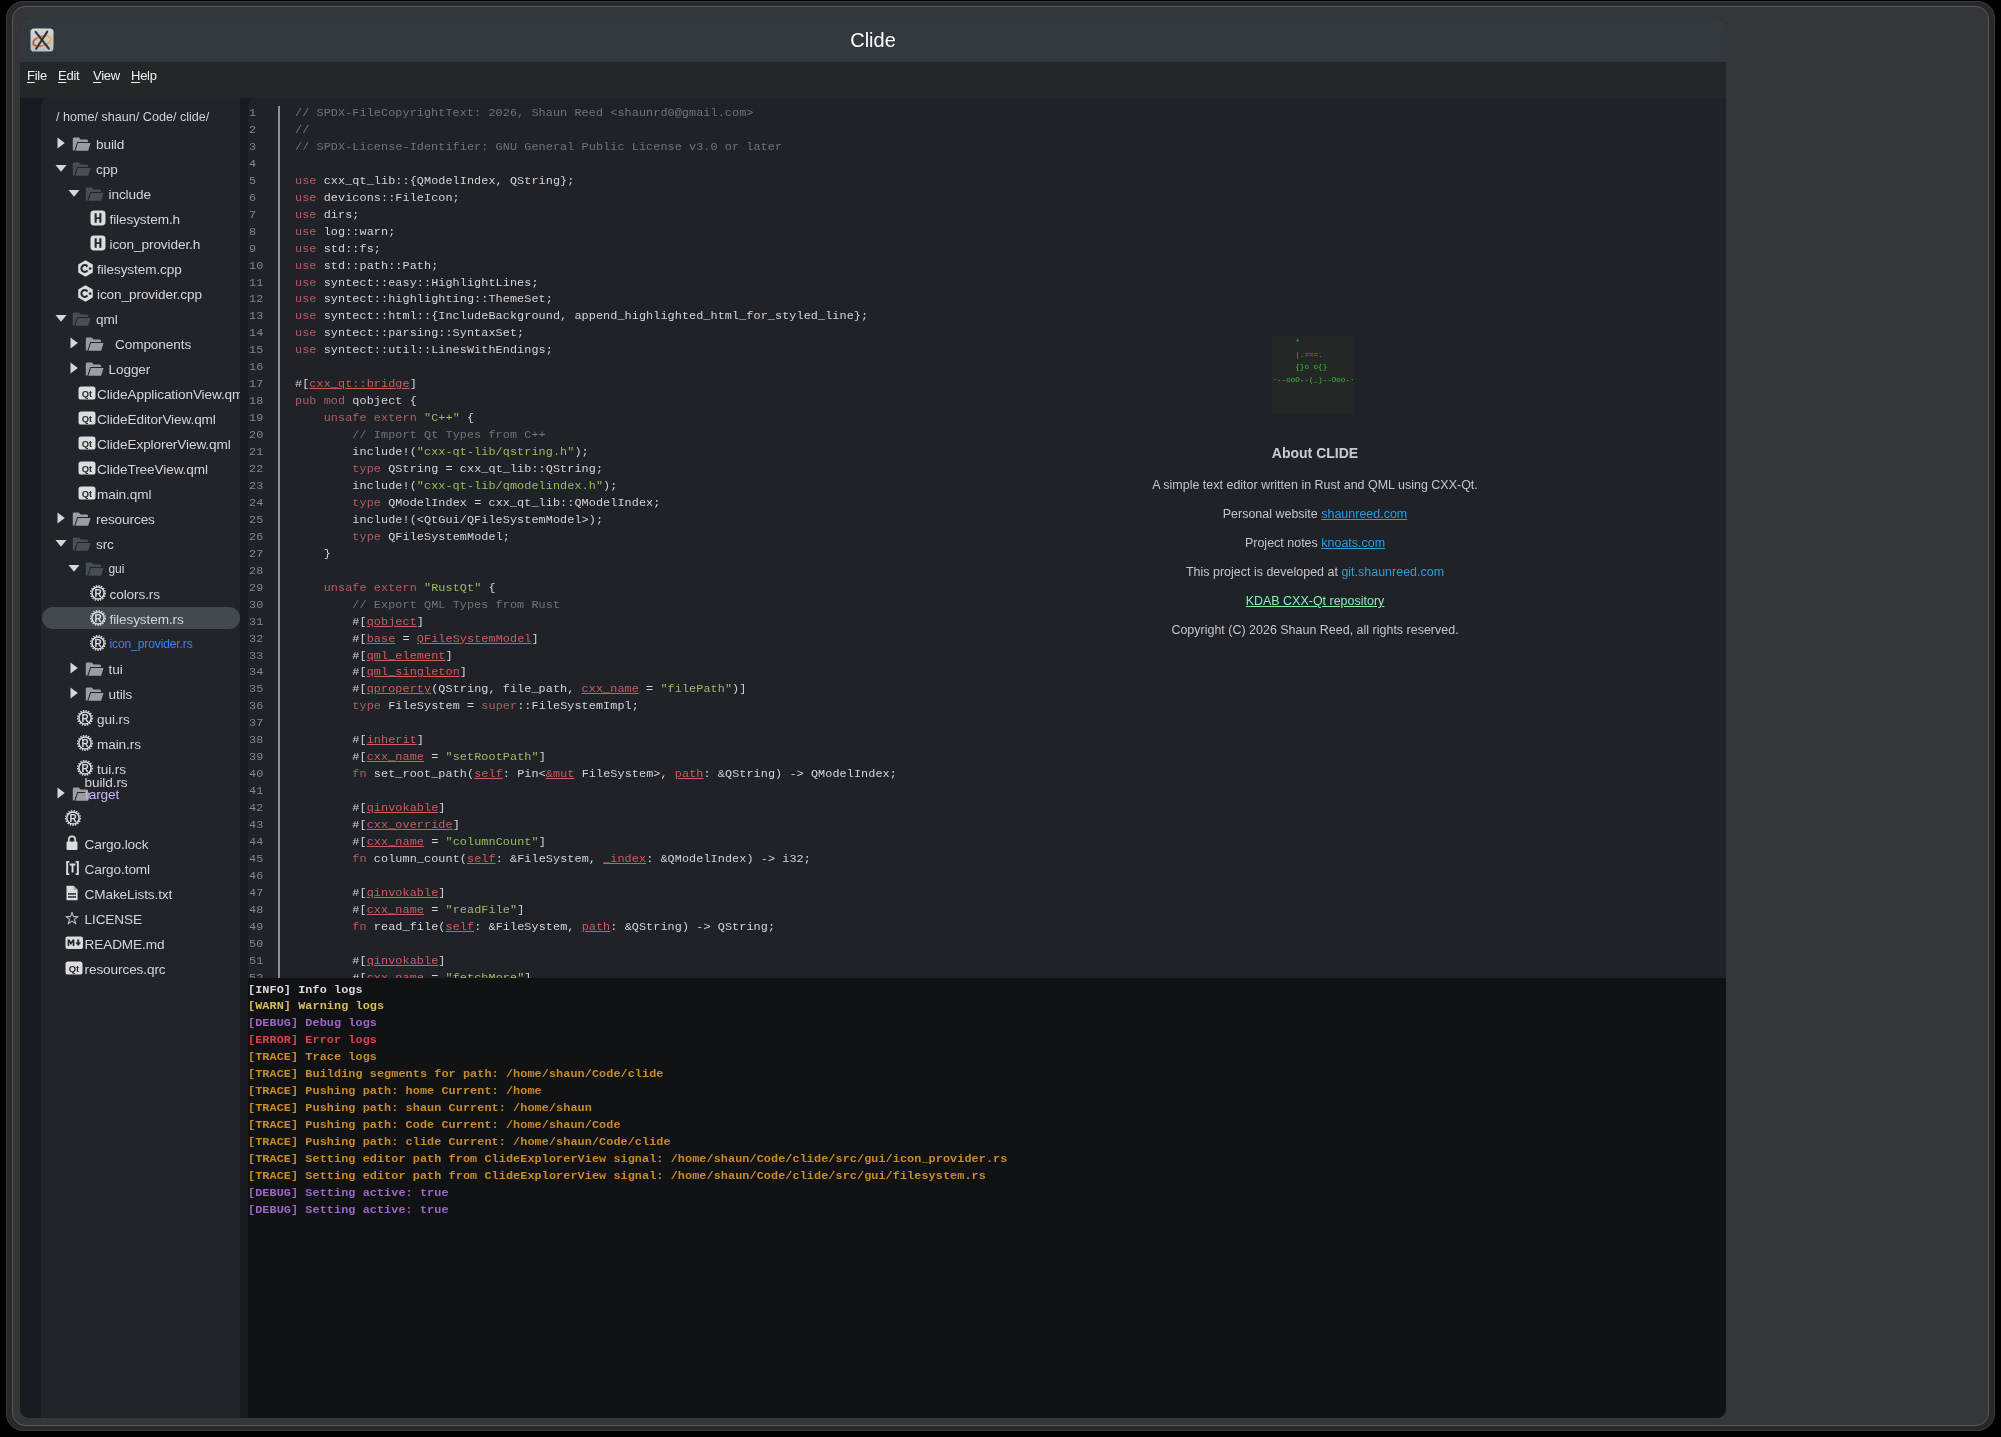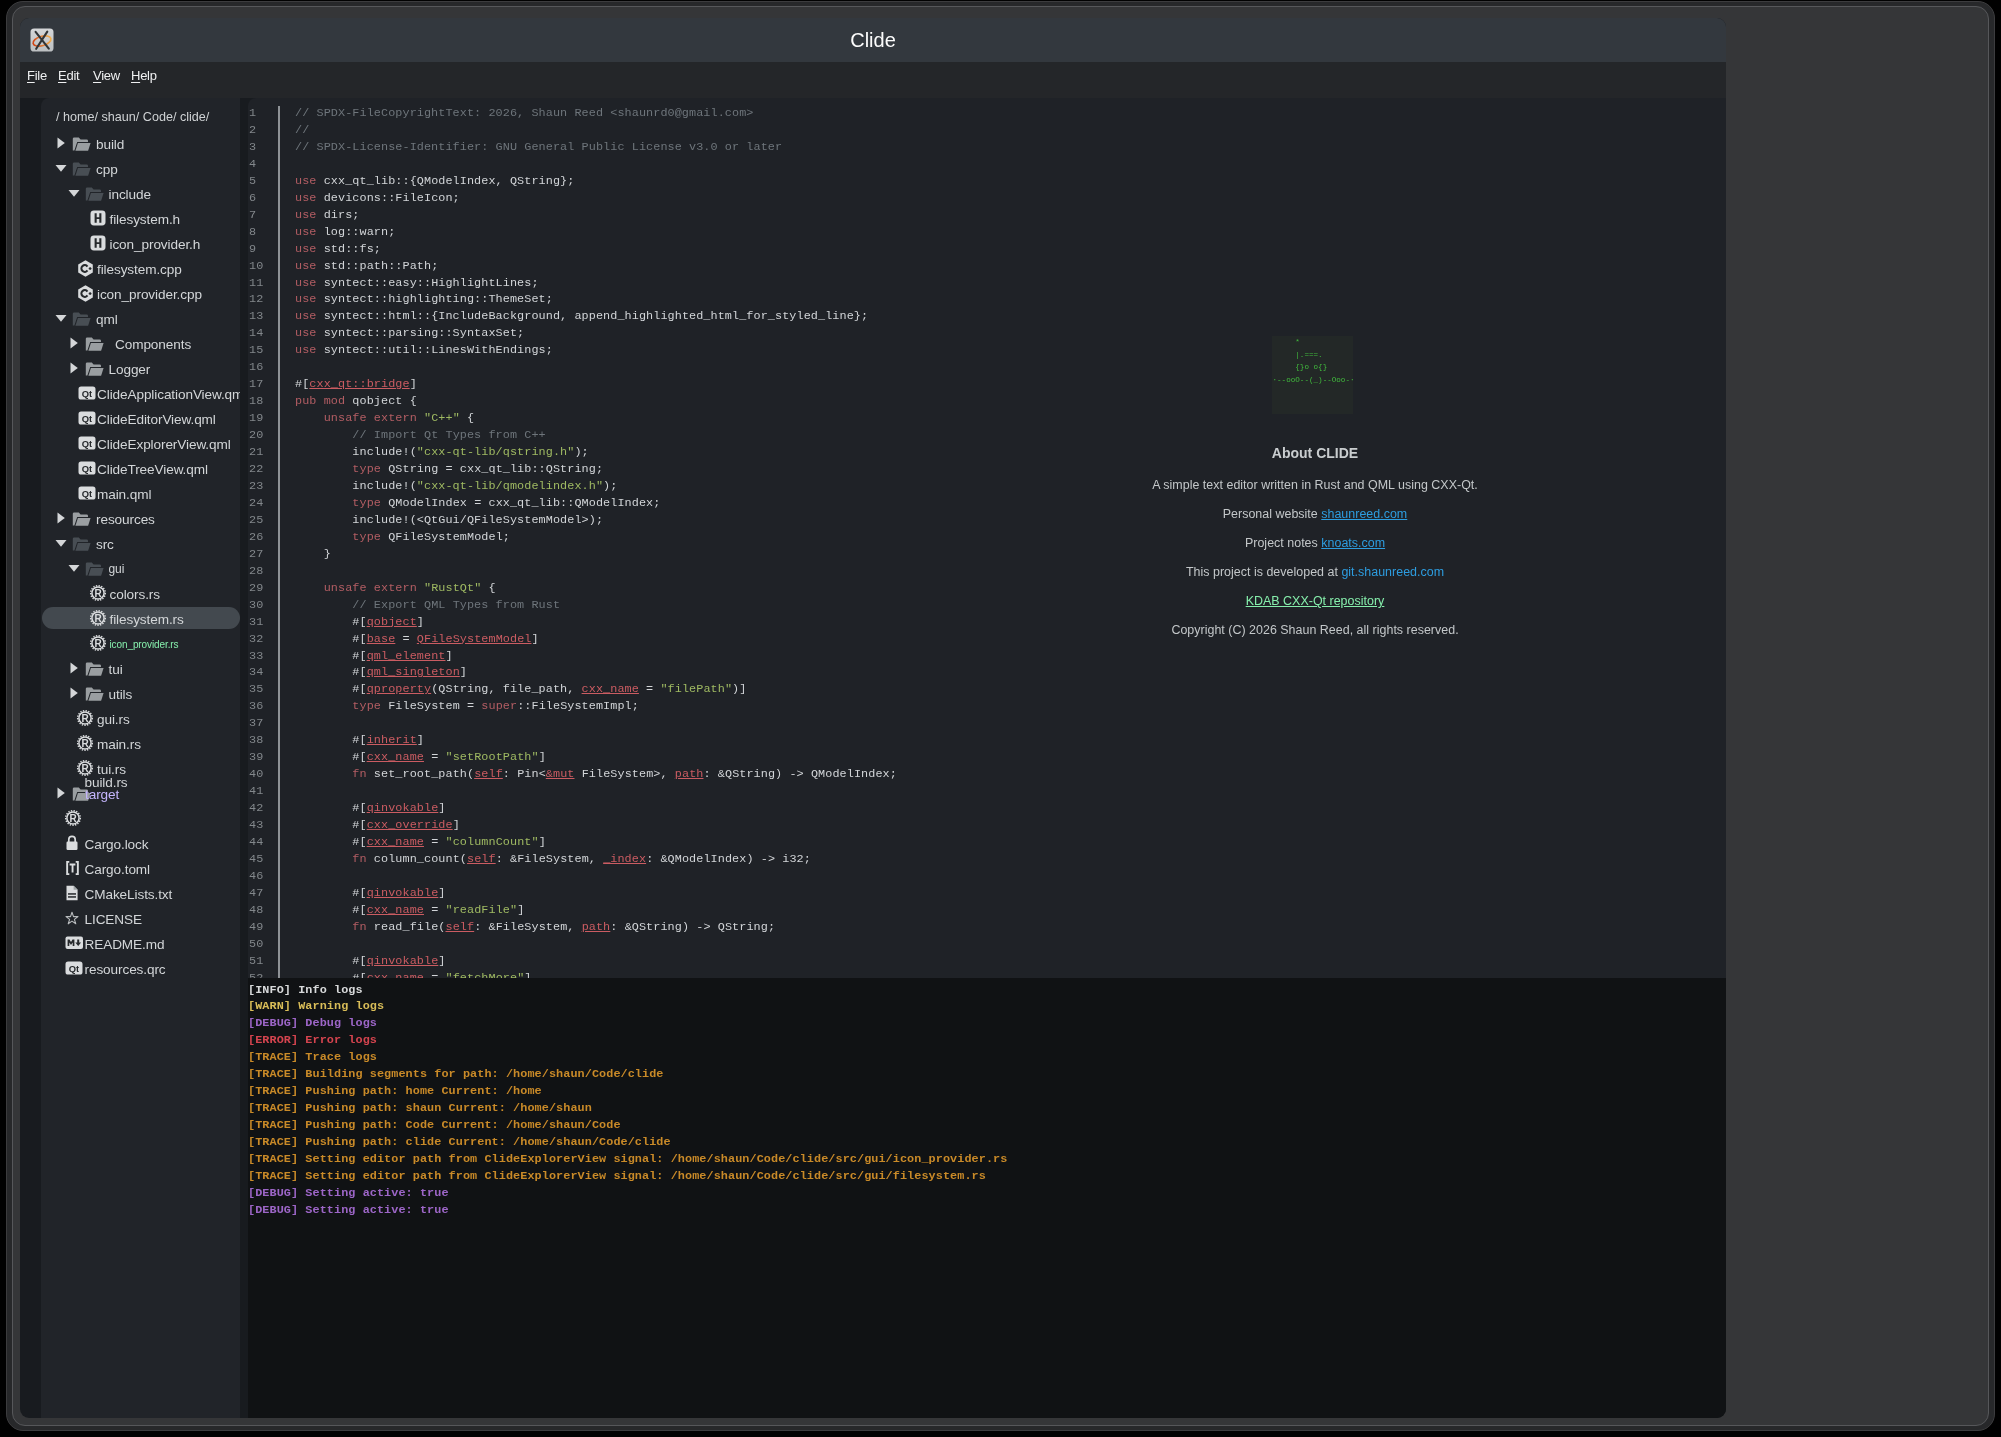--- a/index.html
+++ b/index.html
@@ -176,21 +176,21 @@
         <circle cx="9" cy="9" r="6.1" fill="none" stroke="#dadcde" stroke-width="1.5"></circle>
         <circle cx="9" cy="9" r="7.3" fill="none" stroke="#dadcde" stroke-width="1.5" stroke-dasharray="1.35 1.32"></circle>
         <text x="9" y="12.6" font-family="Liberation Sans" font-size="10" font-weight="bold" fill="#dadcde" text-anchor="middle">R</text>
       </svg>
 <div class="abs" style="left:68.5px;top:521.3px;transform:translateY(-50%);font-size:13.6px;letter-spacing:-0.1px;color:#d3d6d8;white-space:nowrap">filesystem.rs</div>
 <svg style="position:absolute;left:47.5px;top:536.0px" width="18" height="18" viewBox="0 0 18 18">
         <circle cx="9" cy="9" r="6.1" fill="none" stroke="#dadcde" stroke-width="1.5"></circle>
         <circle cx="9" cy="9" r="7.3" fill="none" stroke="#dadcde" stroke-width="1.5" stroke-dasharray="1.35 1.32"></circle>
         <text x="9" y="12.6" font-family="Liberation Sans" font-size="10" font-weight="bold" fill="#dadcde" text-anchor="middle">R</text>
       </svg>
-<div class="abs" style="left:68.5px;top:546.3px;transform:translateY(-50%);font-size:10px;letter-spacing:-0.1px;color:#86efac;white-space:nowrap">icon_provider.rs</div>
+<div class="abs" style="left:68.5px;top:546.3px;transform:translateY(-50%);font-size:12px;letter-spacing:-0.1px;color:#3b82f6;white-space:nowrap">icon_provider.rs</div>
 <svg style="position:absolute;left:26.5px;top:564.0px" width="12" height="12" viewBox="0 0 12 12">
         <polygon points="2.5,0.5 2.5,11.5 9.8,6" fill="#d4d6d8"></polygon>
       </svg>
 <svg style="position:absolute;left:43.5px;top:562.8px" width="19" height="16" viewBox="0 0 19 16">
         <path d="M0.8 2.8 Q0.8 1.4 2.2 1.4 L6.8 1.4 L8.6 3.4 L14.6 3.4 Q16 3.4 16 4.8 L16 6 L5.2 6 L2.4 14.6 L0.8 14.6 Z" fill="#9a9ea1"></path>
         <path d="M5.9 7 L18.6 7 L16.1 14.8 L3.4 14.8 Z" fill="#9a9ea1"></path>
       </svg>
 <div class="abs" style="left:67.5px;top:571.3px;transform:translateY(-50%);font-size:13.6px;letter-spacing:-0.1px;color:#d3d6d8;white-space:nowrap">tui</div>
 <svg style="position:absolute;left:26.5px;top:589.0px" width="12" height="12" viewBox="0 0 12 12">
         <polygon points="2.5,0.5 2.5,11.5 9.8,6" fill="#d4d6d8"></polygon>

